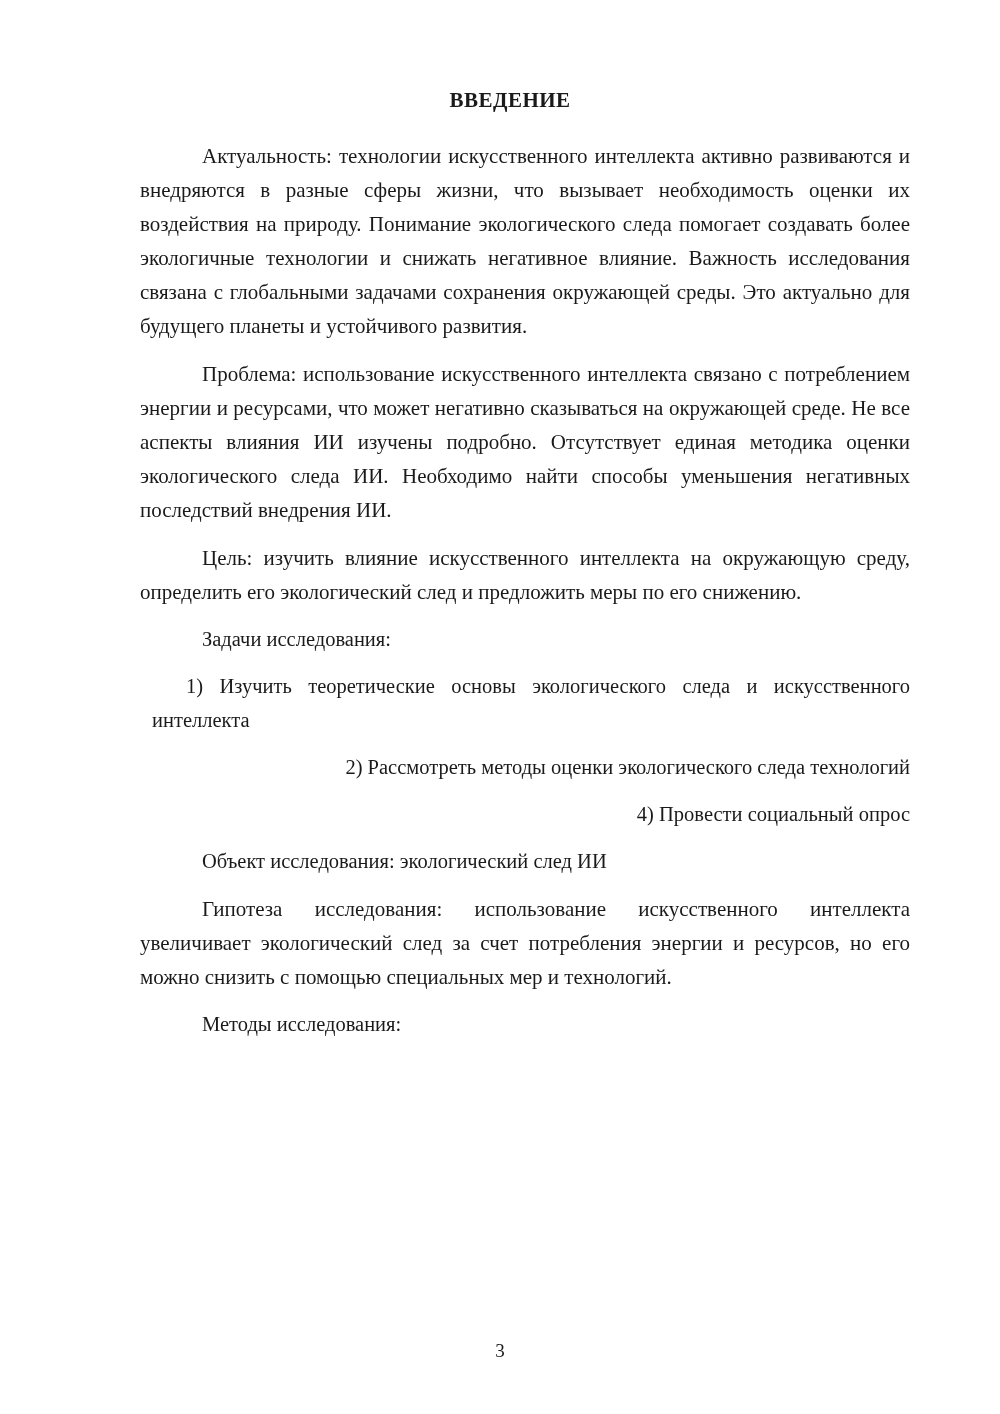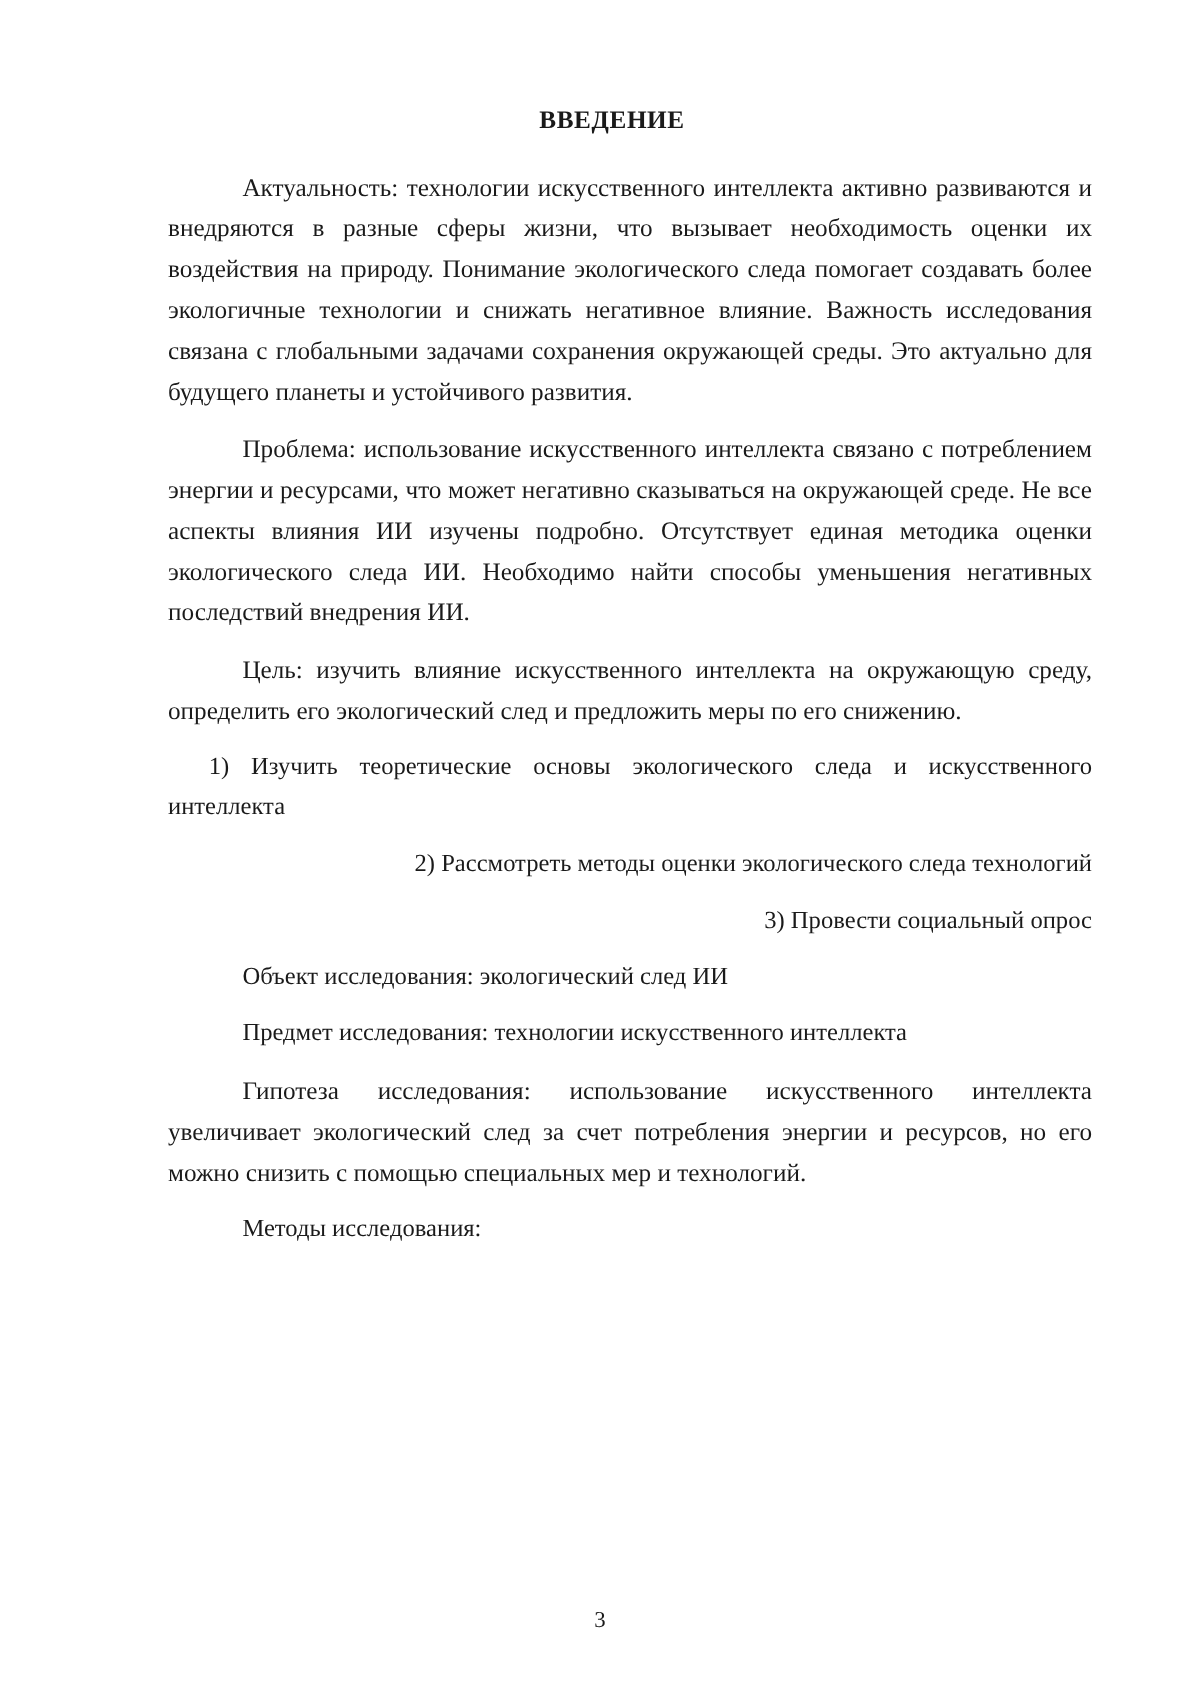--- a/index.html
+++ b/index.html
@@ -34,21 +34,21 @@
     text-align: justify;
     text-justify: inter-word;
     margin: 0 0 14px 0;
     text-indent: 62px;
     padding-right: 22px;
   }
   .list-item {
     font-size: 20.5px;
     line-height: 1.62;
     text-align: justify;
-    margin: 0 0 14px 0;
+    margin: 0 0 14px 12px;
     text-indent: 34px;
     padding-right: 22px;
   }
   .list-item.no-justify {
     text-align: right;
   }
   .sub-para {
     font-size: 20.5px;
     line-height: 1.62;
     text-align: left;
@@ -72,27 +72,27 @@
 <div class="page">
 
   <h1 class="doc-title">ВВЕДЕНИЕ</h1>
 
   <p class="para">Актуальность: технологии искусственного интеллекта активно развиваются и внедряются в разные сферы жизни, что вызывает необходимость оценки их воздействия на природу. Понимание экологического следа помогает создавать более экологичные технологии и снижать негативное влияние. Важность исследования связана с глобальными задачами сохранения окружающей среды. Это актуально для будущего планеты и устойчивого развития.</p>
 
   <p class="para">Проблема: использование искусственного интеллекта связано с потреблением энергии и ресурсами, что может негативно сказываться на окружающей среде. Не все аспекты влияния ИИ изучены подробно. Отсутствует единая методика оценки экологического следа ИИ. Необходимо найти способы уменьшения негативных последствий внедрения ИИ.</p>
 
   <p class="para">Цель: изучить влияние искусственного интеллекта на окружающую среду, определить его экологический след и предложить меры по его снижению.</p>
 
+  <p class="sub-para">Задачи исследования:</p>
 
   <p class="list-item">1) Изучить теоретические основы экологического следа и искусственного интеллекта</p>
   <p class="list-item no-justify">2) Рассмотреть методы оценки экологического следа технологий</p>
-  <p class="list-item no-justify">3) Провести социальный опрос</p>
+  <p class="list-item no-justify">4) Провести социальный опрос</p>
 
   <p class="sub-para">Объект исследования: экологический след ИИ</p>
 
-  <p class="sub-para">Предмет исследования: технологии искусственного интеллекта</p>
 
   <p class="para">Гипотеза исследования: использование искусственного интеллекта увеличивает экологический след за счет потребления энергии и ресурсов, но его можно снизить с помощью специальных мер и технологий.</p>
 
   <p class="sub-para">Методы исследования:</p>
 
   <div class="page-number">3</div>
 </div>
 
 </body></html>

